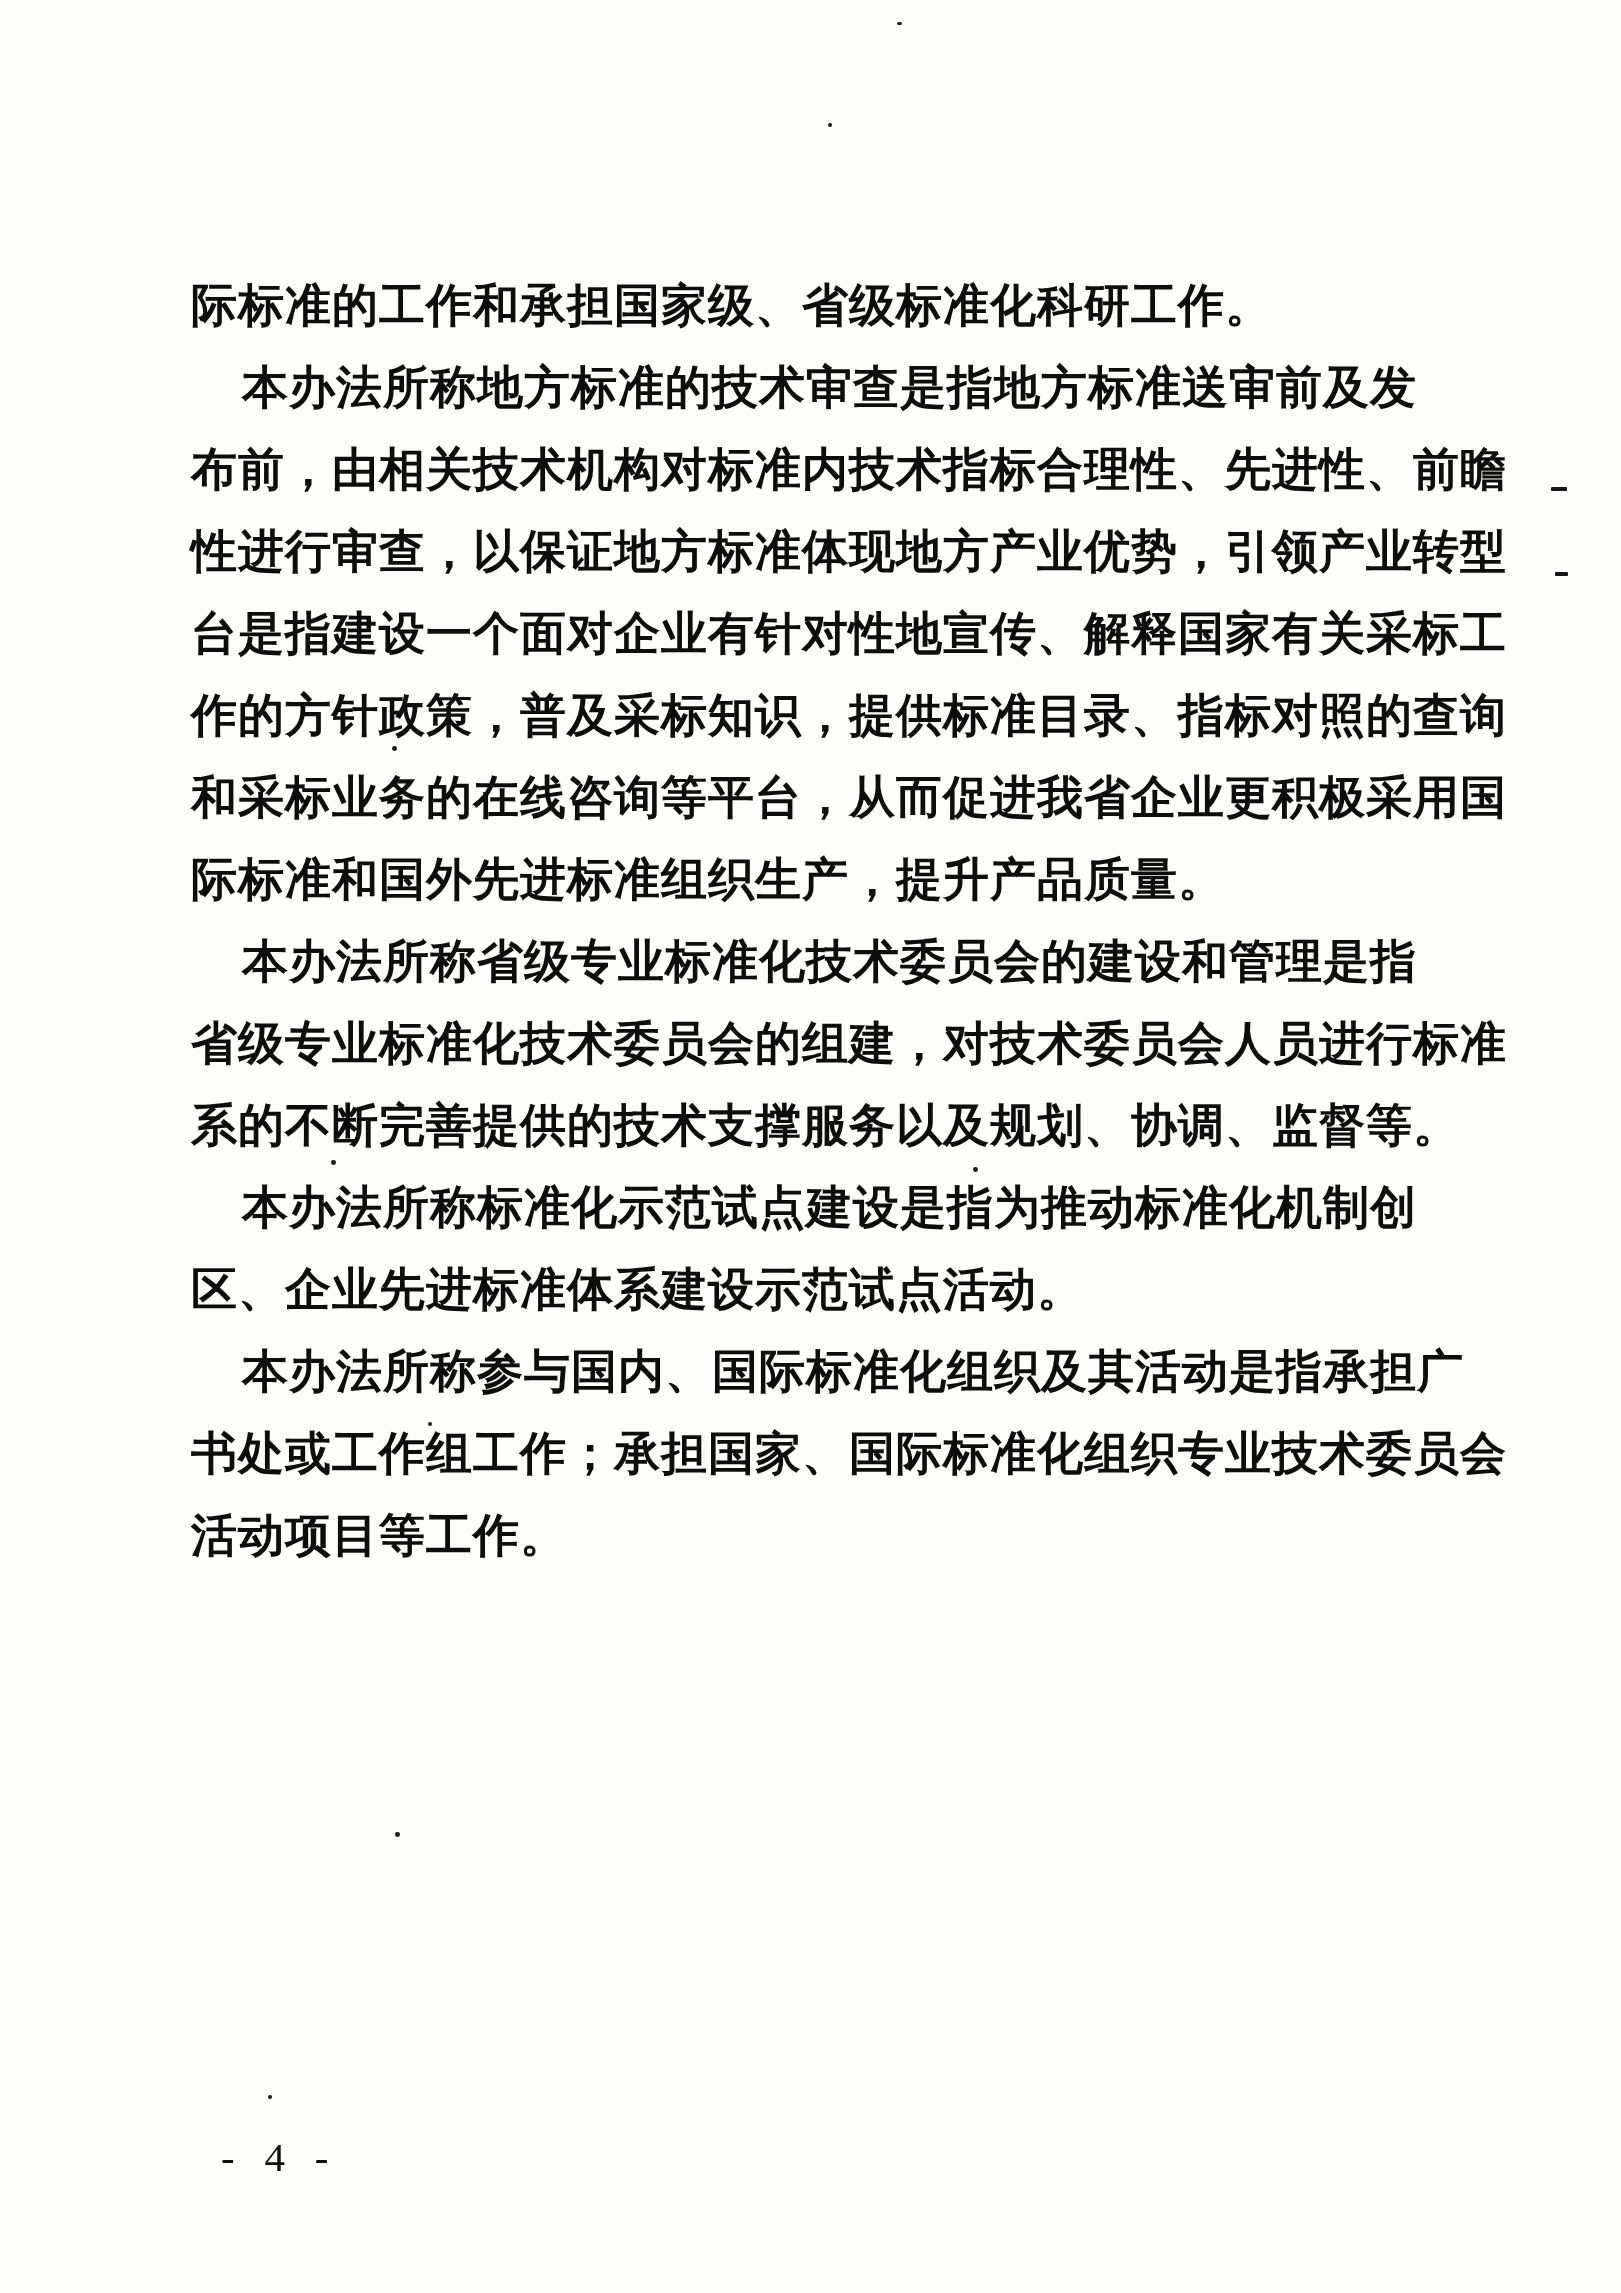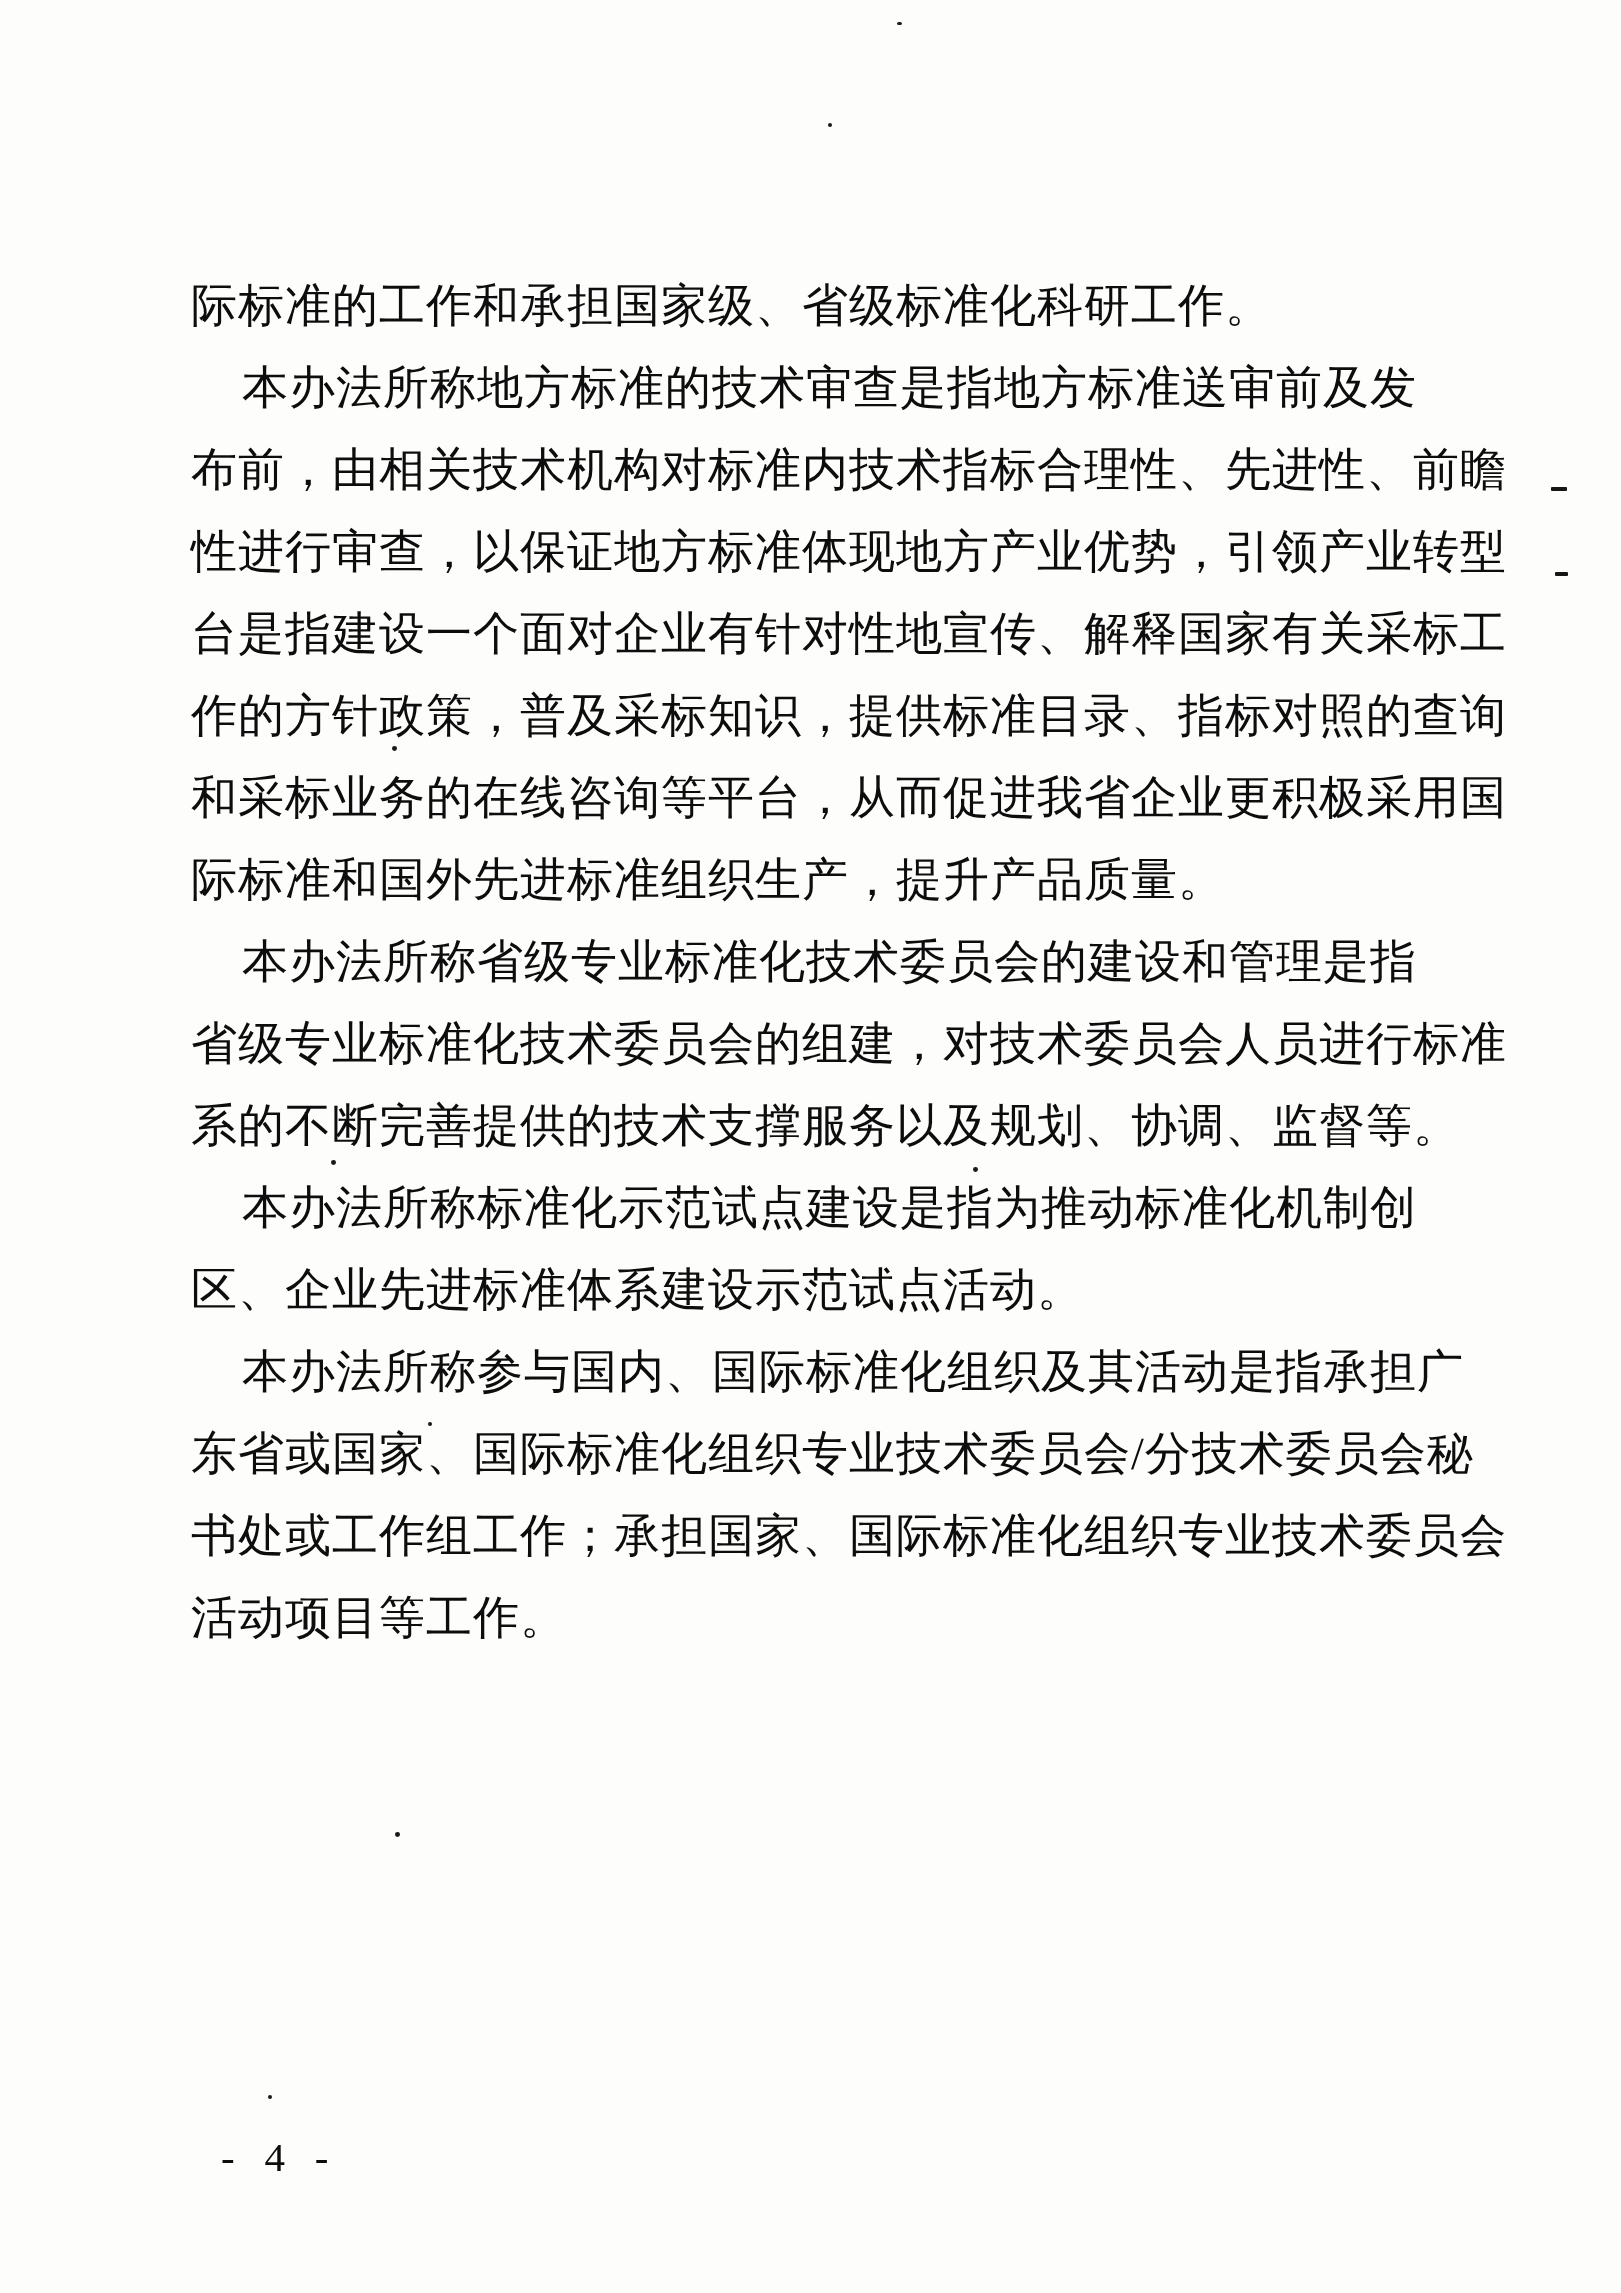--- a/index.html
+++ b/index.html
@@ -21,21 +21,21 @@
     left: 191px;
     top: 265px;
     width: 1284px;
   }
   .line {
     height: 82px;
     line-height: 82px;
     font-size: 46px;
     letter-spacing: 1px;
     white-space: nowrap;
-    font-weight: 400;
+    font-weight: 700;
     text-rendering: geometricPrecision;
   }
   .line.indent {
     text-indent: 51px;
   }
   .page-number {
     position: absolute;
     left: 221px;
     top: 2133px;
     font-size: 41px;
@@ -66,21 +66,20 @@
       <div class="line">台是指建设一个面对企业有针对性地宣传、解释国家有关采标工</div>
       <div class="line">作的方针政策，普及采标知识，提供标准目录、指标对照的查询</div>
       <div class="line">和采标业务的在线咨询等平台，从而促进我省企业更积极采用国</div>
       <div class="line">际标准和国外先进标准组织生产，提升产品质量。</div>
       <div class="line indent">本办法所称省级专业标准化技术委员会的建设和管理是指</div>
       <div class="line">省级专业标准化技术委员会的组建，对技术委员会人员进行标准</div>
       <div class="line">系的不断完善提供的技术支撑服务以及规划、协调、监督等。</div>
       <div class="line indent">本办法所称标准化示范试点建设是指为推动标准化机制创</div>
       <div class="line">区、企业先进标准体系建设示范试点活动。</div>
       <div class="line indent">本办法所称参与国内、国际标准化组织及其活动是指承担广</div>
-      <div class="line">东省或国家、国际标准化组织专业技术委员会/分技术委员会秘</div>
       <div class="line">书处或工作组工作；承担国家、国际标准化组织专业技术委员会</div>
       <div class="line">活动项目等工作。</div>
     </div>
 
   <div class="page-number">- 4 -</div>
 
   <div class="speck" style="left:897px; top:21.6px; width:4.9px; height:3.9px;"></div>
   <div class="speck" style="left:828px; top:123px; width:3.9px; height:3.9px;"></div>
   <div class="dash-mark" style="left:1551px; top:487px; width:15.7px; height:3.9px;"></div>
   <div class="dash-mark" style="left:1555px; top:572px; width:12.7px; height:3.9px;"></div>

